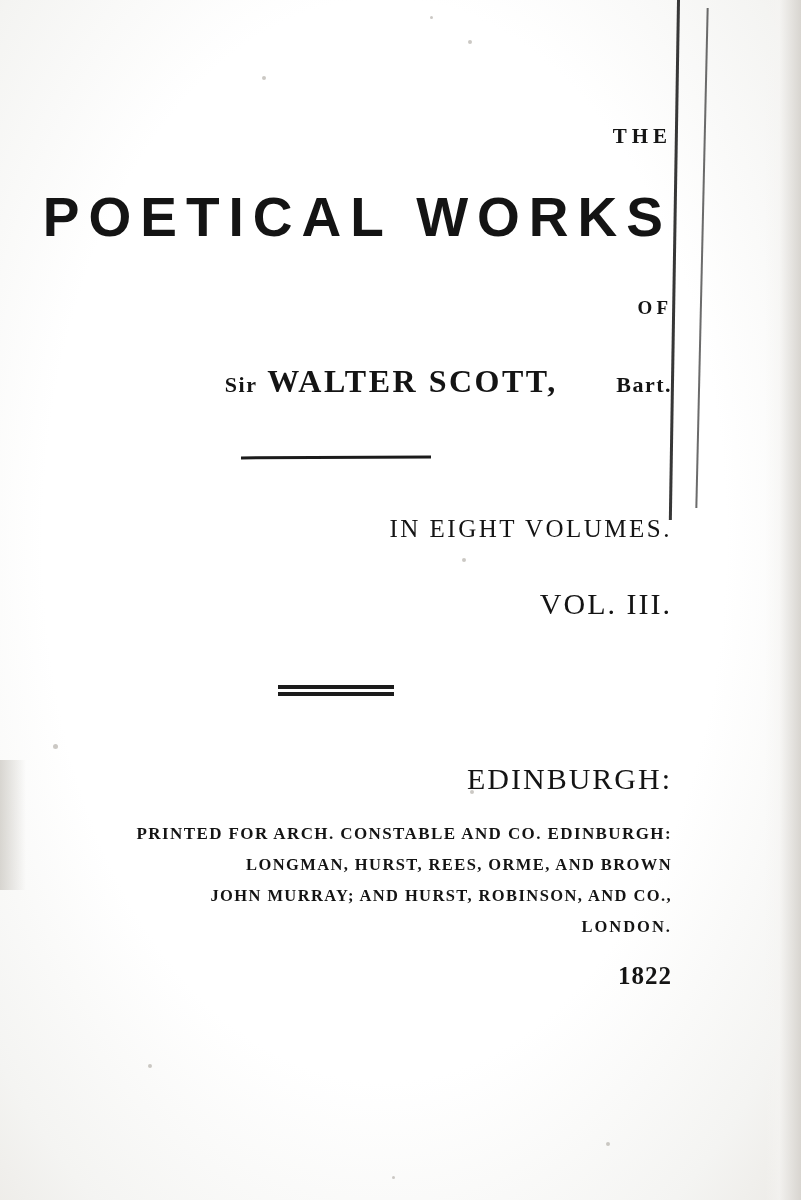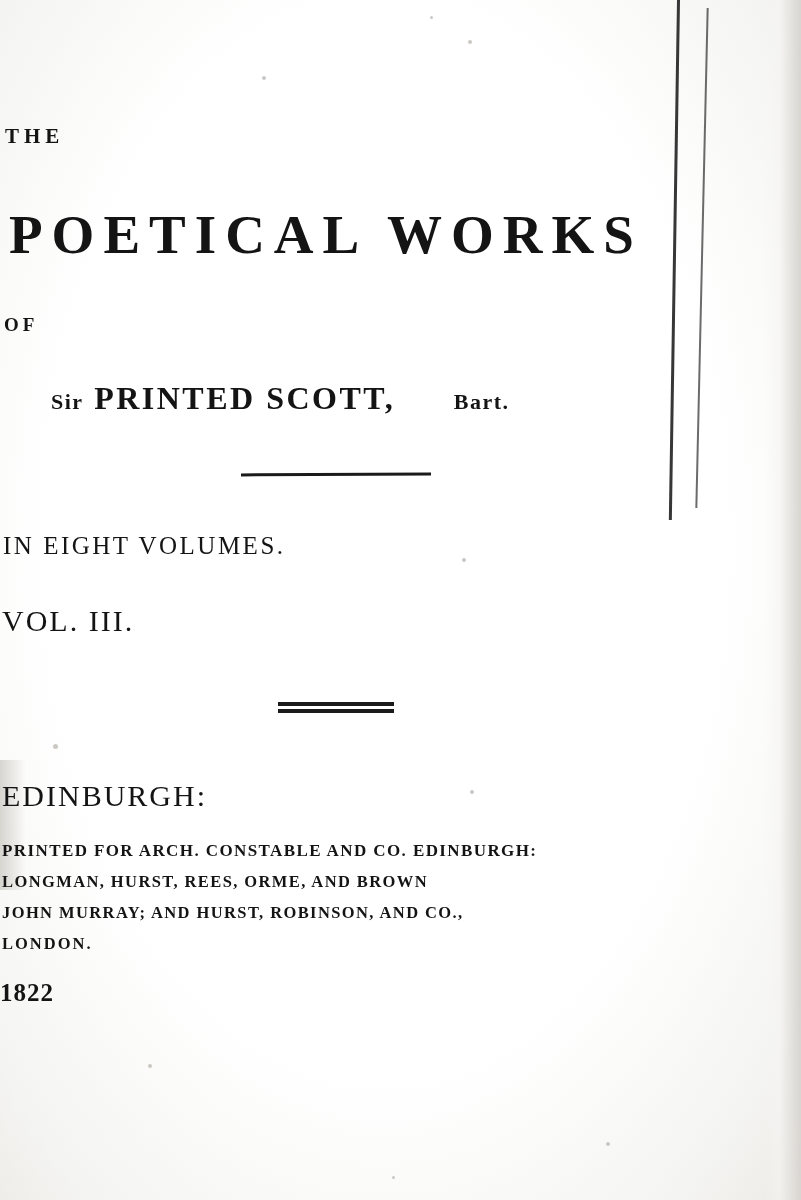--- a/index.html
+++ b/index.html
@@ -67,38 +67,38 @@
     top: 760px;
     width: 26px;
     height: 130px;
     background: linear-gradient(to left, rgba(255,255,255,0), #cfccc6);
     opacity: 0.8;
   }
 
   .content {
     position: relative;
     width: 672px;
-    text-align: left;
+    text-align: right;
   }
 
   .line-the {
     margin-top: 124px;
     font-size: 21px;
     letter-spacing: 5px;
     font-weight: 700;
     text-indent: 5px;
   }
 
   .line-title {
-    margin-top: 54px;
+    margin-top: 36px;
     font-size: 55px;
     font-weight: 700;
     letter-spacing: 9px;
     text-indent: 9px;
-    font-family: Liberation Serif, serif;
+    font-family: Liberation Sans, sans-serif;
   }
 
   .line-of {
     margin-top: 48px;
     font-size: 19px;
     font-weight: 700;
     letter-spacing: 4px;
     text-indent: 4px;
   }
 
@@ -213,21 +213,21 @@
   <div class="content">
 
     <div class="line-the">THE</div>
 
     <div class="line-title">POETICAL WORKS</div>
 
     <div class="line-of">OF</div>
 
     <div class="line-author">
       <span class="small-caps">Sir</span>
-      <span>PRINTED SCOTT,</span>
+      <span>WALTER SCOTT,</span>
       <span class="small-caps">Bart.</span>
     </div>
 
     <div class="rule-thin"></div>
 
     <div class="line-volumes">IN EIGHT VOLUMES.</div>
 
     <div class="line-vol">VOL. III.</div>
 
     <div class="rule-double">

